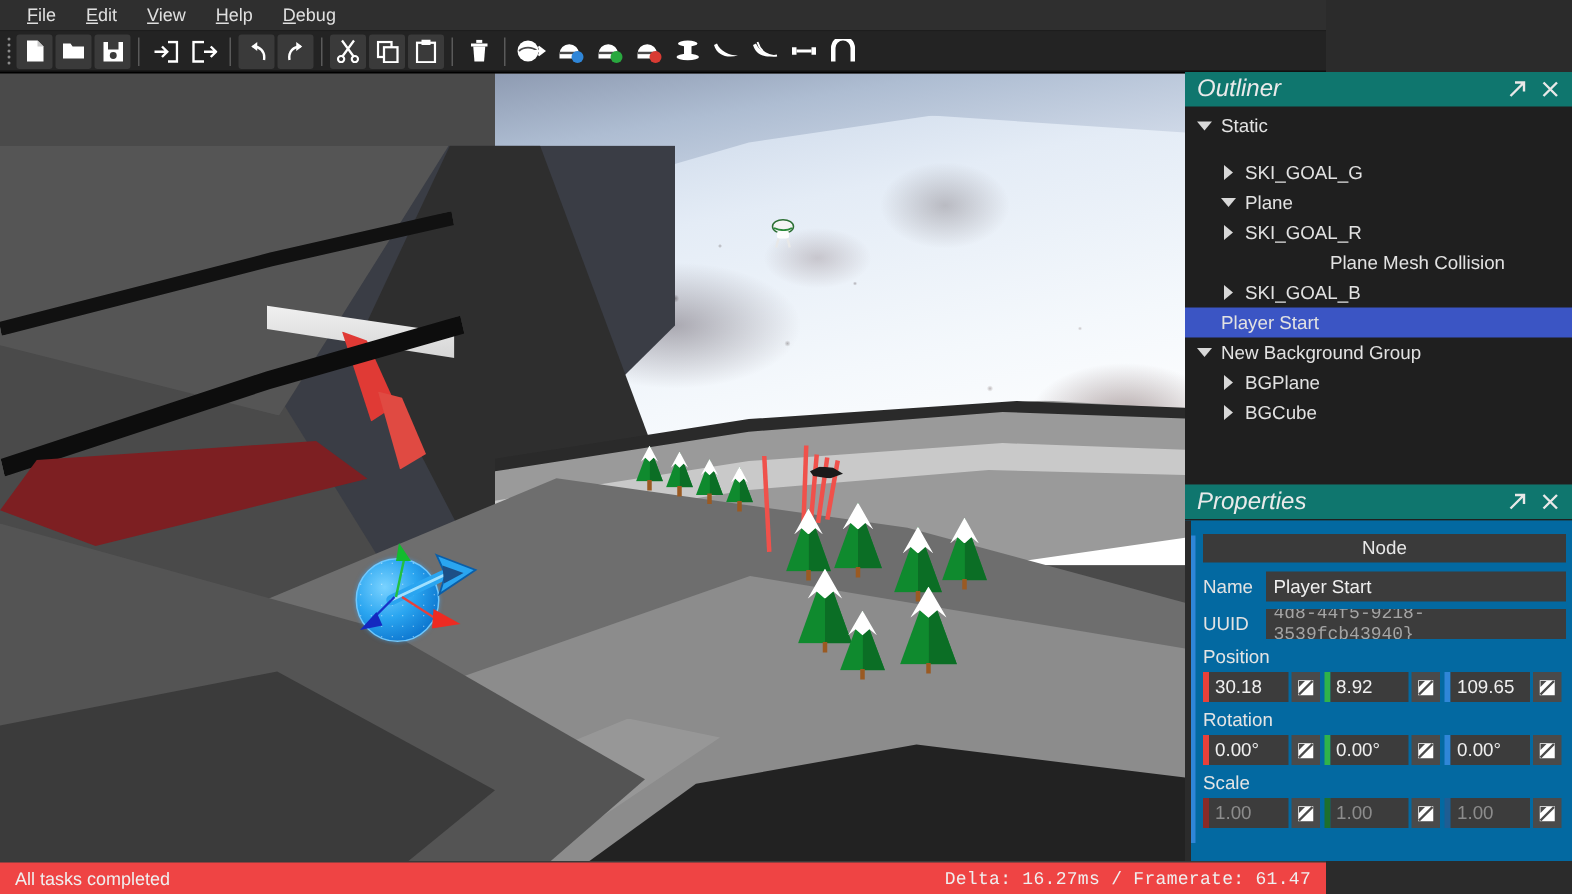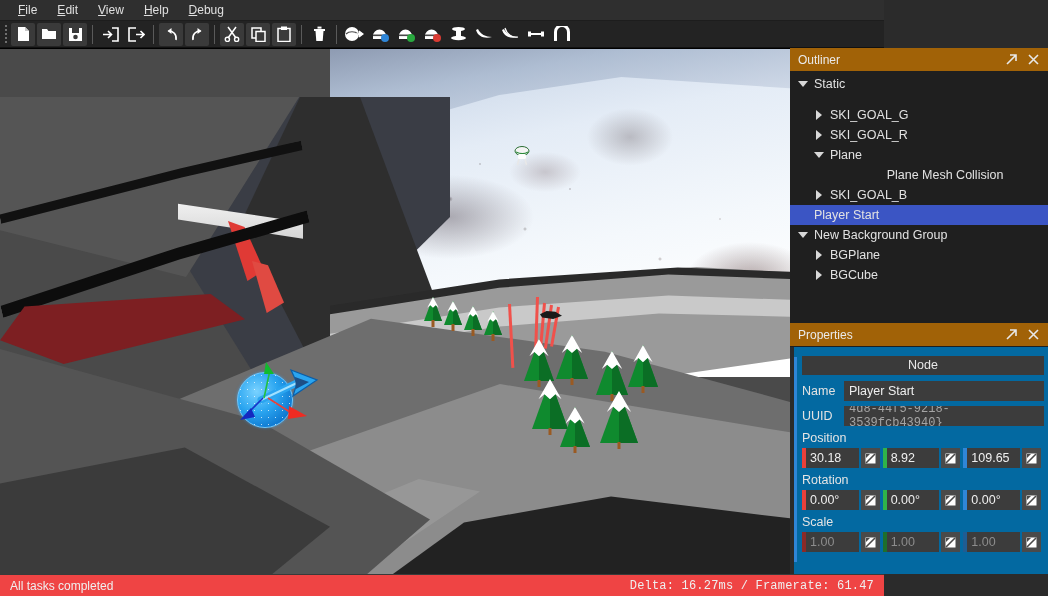--- a/index.html
+++ b/index.html
@@ -200,22 +200,22 @@
     position: absolute; left: 0; top: 18px; width: 56px; height: 56px; border-radius: 50%;
     background-image: radial-gradient(circle 0.6px, rgba(255,255,255,.85) 60%, transparent 62%);
     background-size: 7px 7px; opacity: .85; overflow: hidden;
   }
 
   
   .dock { width: 258px; flex: 0 0 258px; display: flex; flex-direction: column;
     background: #2c2c2c; min-height: 0; }
 
   .panel-header {
-    height: 24px; flex: 0 0 24px; background: #a16207; display: flex; align-items: center;
-    padding: 0 4px 0 8px; color: #eaeaea; font-size: 12px; border-bottom: 1px solid #1f1f1f;
+    height: 24px; flex: 0 0 24px; background: #0f766e; display: flex; align-items: center;
+    padding: 0 4px 0 8px; color: #eaeaea; font-size: 16px; border-bottom: 1px solid #1f1f1f; font-style: italic;
   }
   .panel-header .title { flex: 1 1 auto; }
   .ph-btn { width: 22px; height: 20px; display: flex; align-items: center; justify-content: center;
     cursor: default; color: #e6e6e6; }
 
   .outliner-body {
     flex: 0 0 251px; background: #1f1f1f; overflow: hidden; padding-top: 2px;
   }
   .tree-row {
     height: 20px; display: flex; align-items: center; color: #e2e2e2; font-size: 12.5px;
@@ -585,29 +585,29 @@
             <span style="padding-left: 4px;">Static</span>
           </div>
           <div class="tree-row" style="padding-left: 22px; margin-top: 11px;">
             <span class="tw">
               <span class="caret-right"></span>
             </span>
             <span style="padding-left: 4px;">SKI_GOAL_G</span>
           </div>
           <div class="tree-row" style="padding-left: 22px;">
             <span class="tw">
+              <span class="caret-down"></span>
+            </span>
+            <span style="padding-left: 4px;">Plane</span>
+          </div>
+          <div class="tree-row" style="padding-left: 22px;">
+            <span class="tw">
               <span class="caret-right"></span>
             </span>
             <span style="padding-left: 4px;">SKI_GOAL_R</span>
-          </div>
-          <div class="tree-row" style="padding-left: 22px;">
-            <span class="tw">
-              <span class="caret-down"></span>
-            </span>
-            <span style="padding-left: 4px;">Plane</span>
           </div>
           <div class="tree-row" style="padding-left: 38px; justify-content: center;">
             <span class="tw empty"></span>
             <span style="padding-left: 4px;">Plane Mesh Collision</span>
           </div>
           <div class="tree-row" style="padding-left: 22px;">
             <span class="tw">
               <span class="caret-right"></span>
             </span>
             <span style="padding-left: 4px;">SKI_GOAL_B</span>

